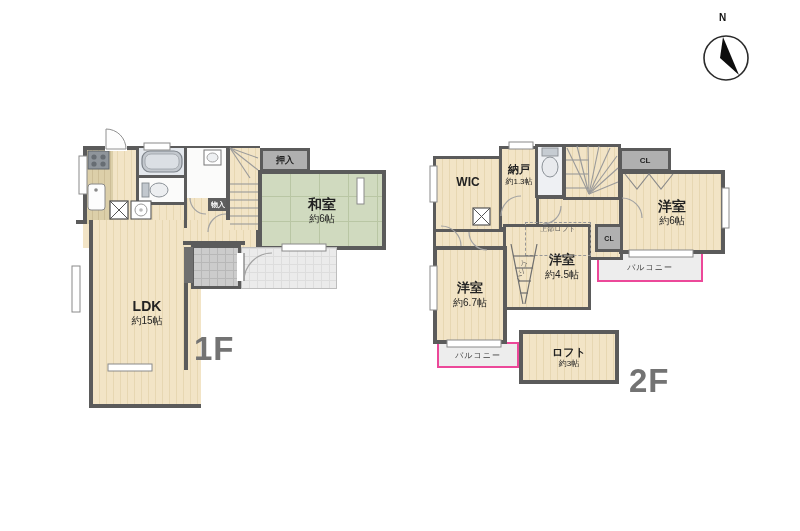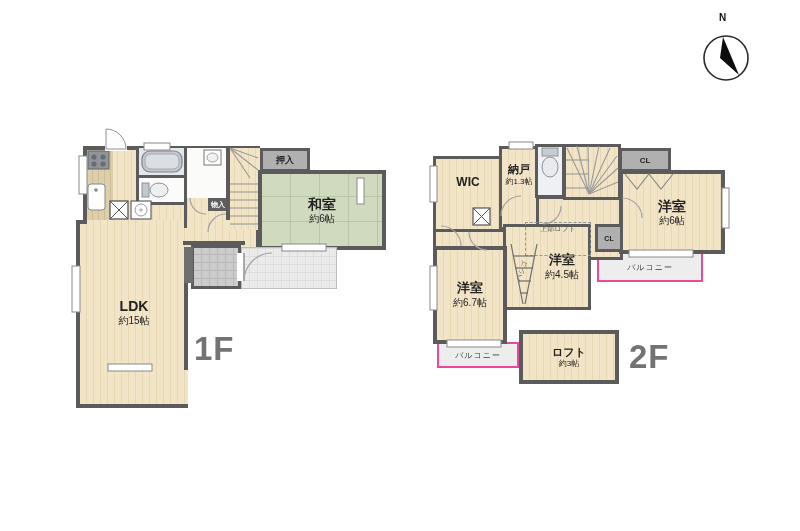--- a/index.html
+++ b/index.html
@@ -55,21 +55,21 @@
 
   <div class="room graybox wall3" style="left:202px;top:28px;width:50px;height:24px;">
     <div class="tinylabel">押入</div>
   </div>
 
   <div class="room tatami wall4" style="left:200px;top:50px;width:128px;height:80px;">
     <div class="rname">和室</div>
     <div class="rsize">約6帖</div>
   </div>
 
-  <div class="room wood" style="left:18px;top:100px;width:112px;height:188px;border:4px solid #5b5b5b;border-top:none;border-right:none;">
+  <div class="room wood" style="left:31px;top:100px;width:112px;height:188px;border:4px solid #5b5b5b;border-top:none;border-right:none;">
     <div class="rname">LDK</div>
     <div class="rsize">約15帖</div>
   </div>
 
   <div class="abs tileD wall3" style="left:133px;top:125px;width:50px;height:44px;"></div>
   <div class="abs tileL" style="left:183px;top:127px;width:96px;height:42px;border:1px solid #bdbdbd;"></div>
 
   <div class="monoire" style="left:150px;top:78px;width:20px;height:13px;">
     <span>物入</span>
   </div>
@@ -198,21 +198,21 @@
 
   <div class="dashzone" style="left:100px;top:84px;width:66px;height:34px;">
     <div class="uloft">上部ロフト</div>
   </div>
 
   <div class="room wood wall4" style="left:94px;top:192px;width:100px;height:54px;">
     <div class="rname sm">ロフト</div>
     <div class="rsize sm">約3帖</div>
   </div>
 
-  <div class="floorbig" style="left:204px;top:200px;">2F</div>
+  <div class="floorbig" style="left:204px;top:224px;">2F</div>
 
   <svg class="svgov" width="312" height="252" viewBox="0 0 312 252">
 
     <g stroke="#9a9a9a" stroke-width="1.1">
       <line x1="164" y1="56" x2="142" y2="10"></line>
       <line x1="164" y1="56" x2="152" y2="8"></line>
       <line x1="164" y1="56" x2="163" y2="8"></line>
       <line x1="164" y1="56" x2="174" y2="8"></line>
       <line x1="164" y1="56" x2="185" y2="10"></line>
       <line x1="164" y1="56" x2="192" y2="18"></line>

